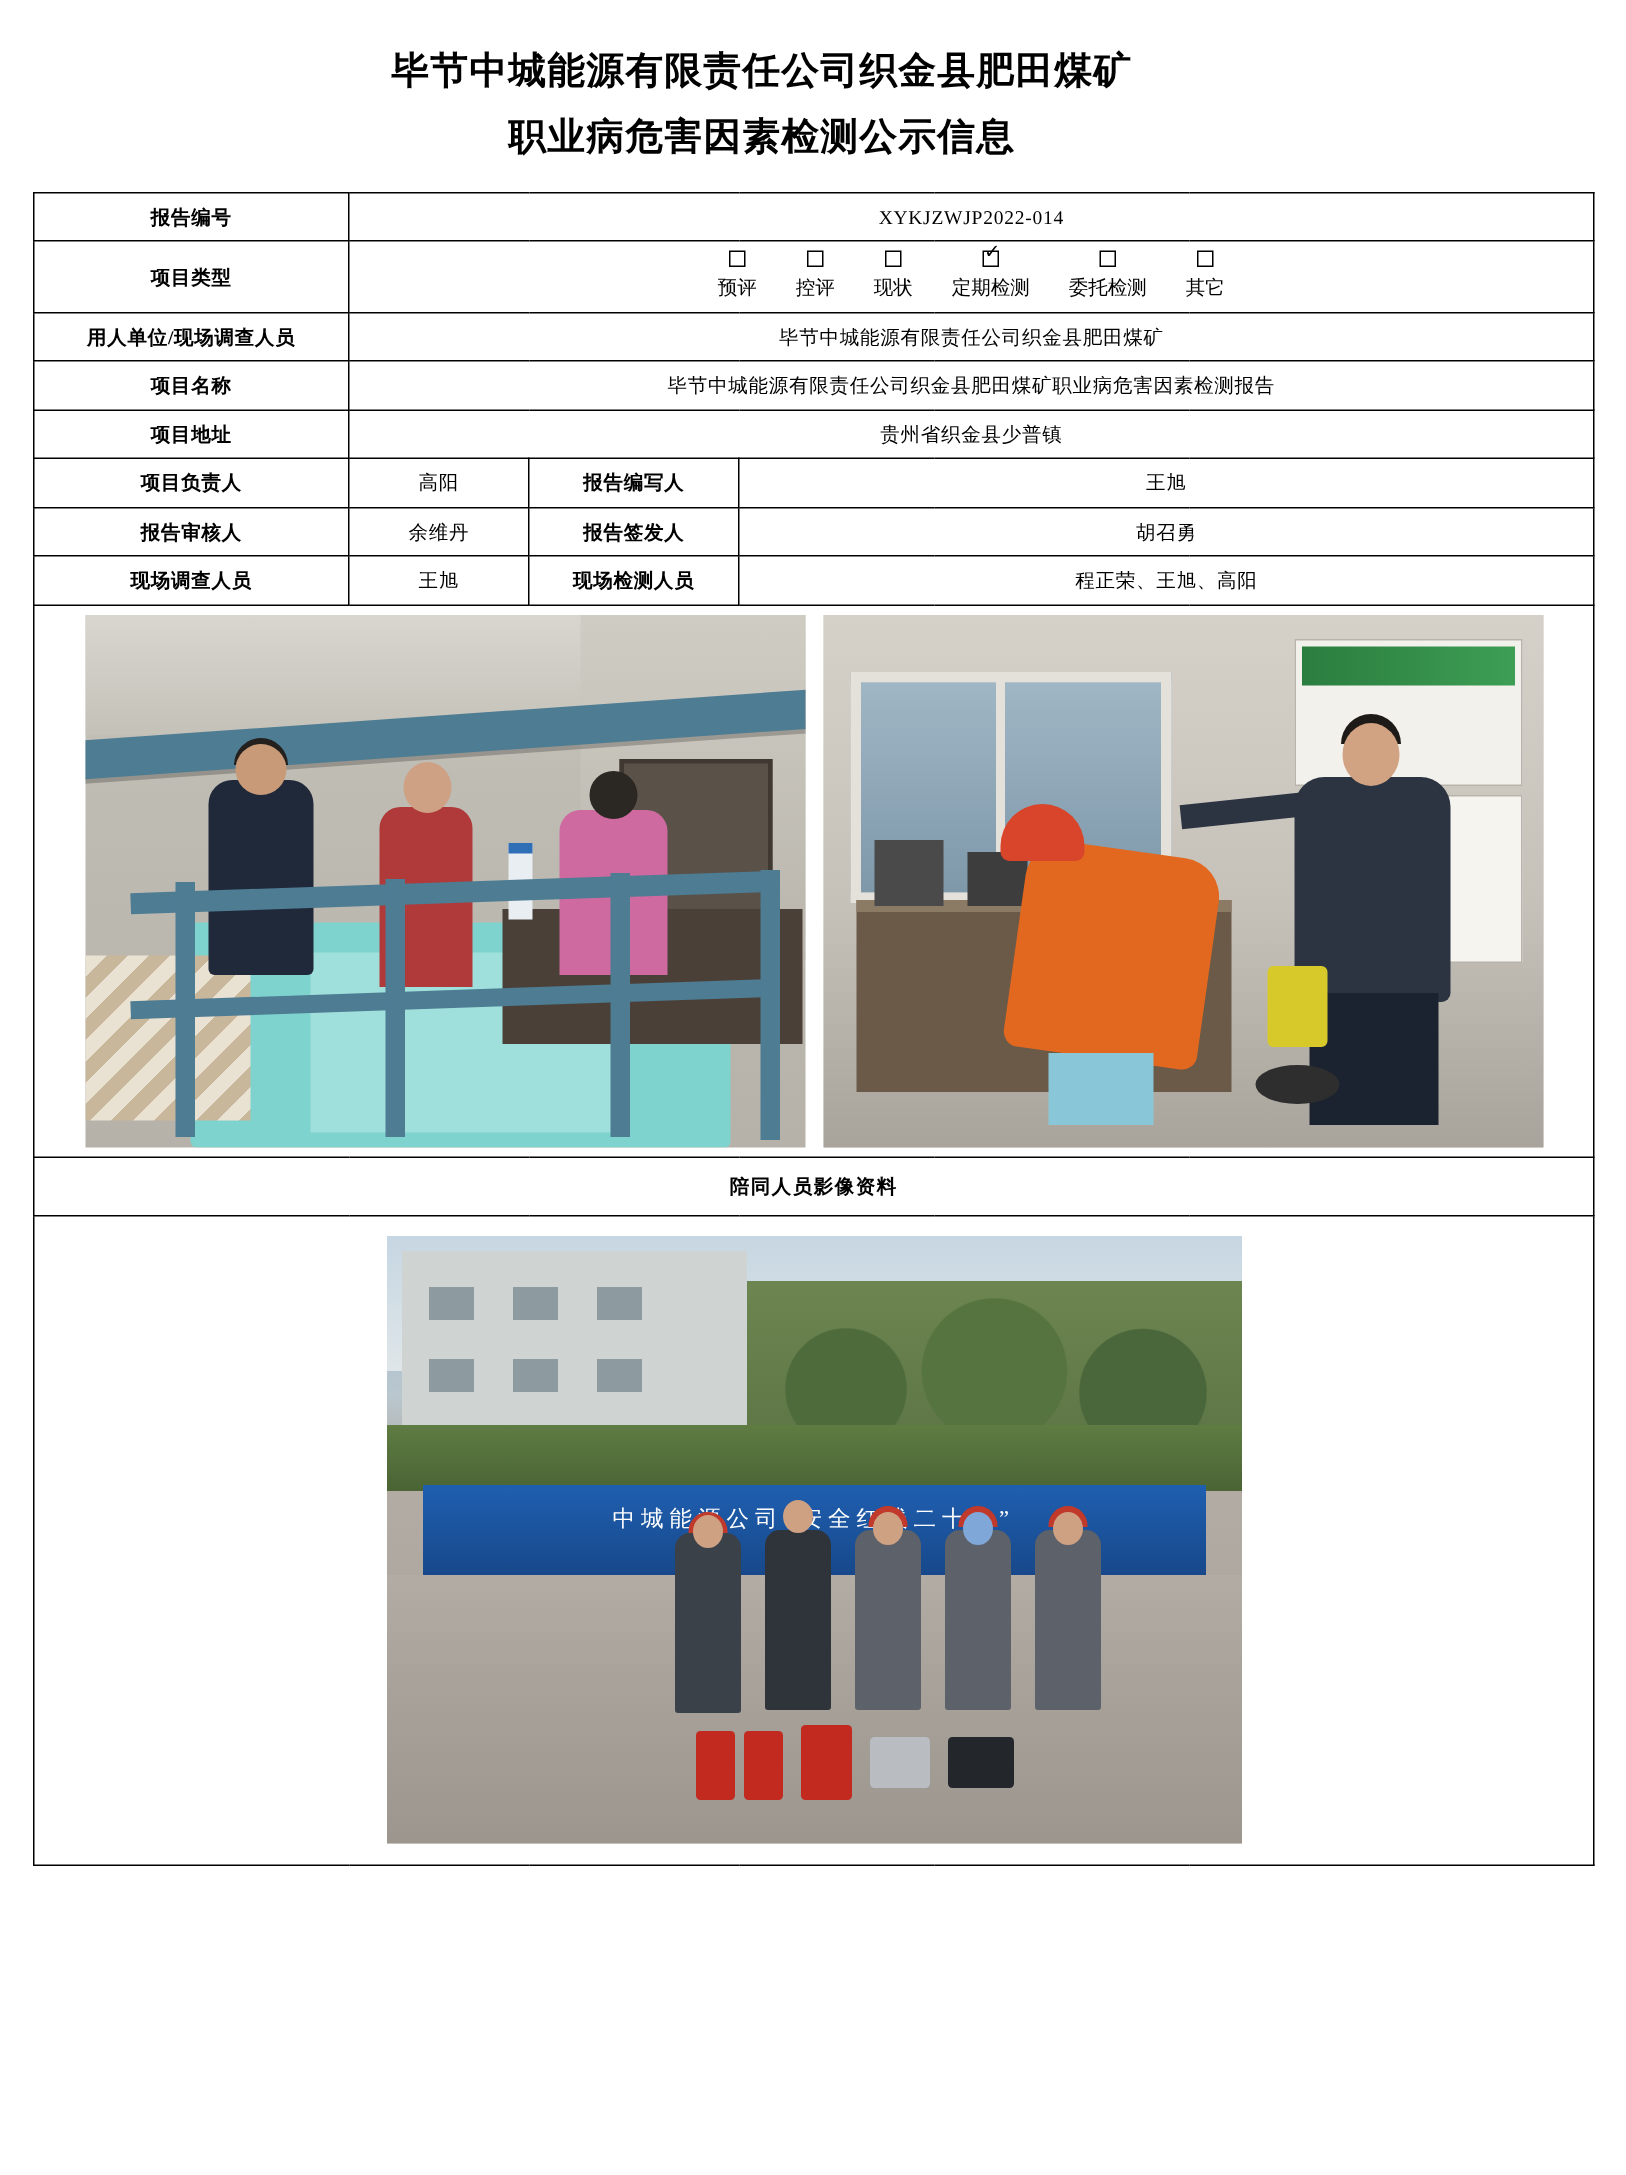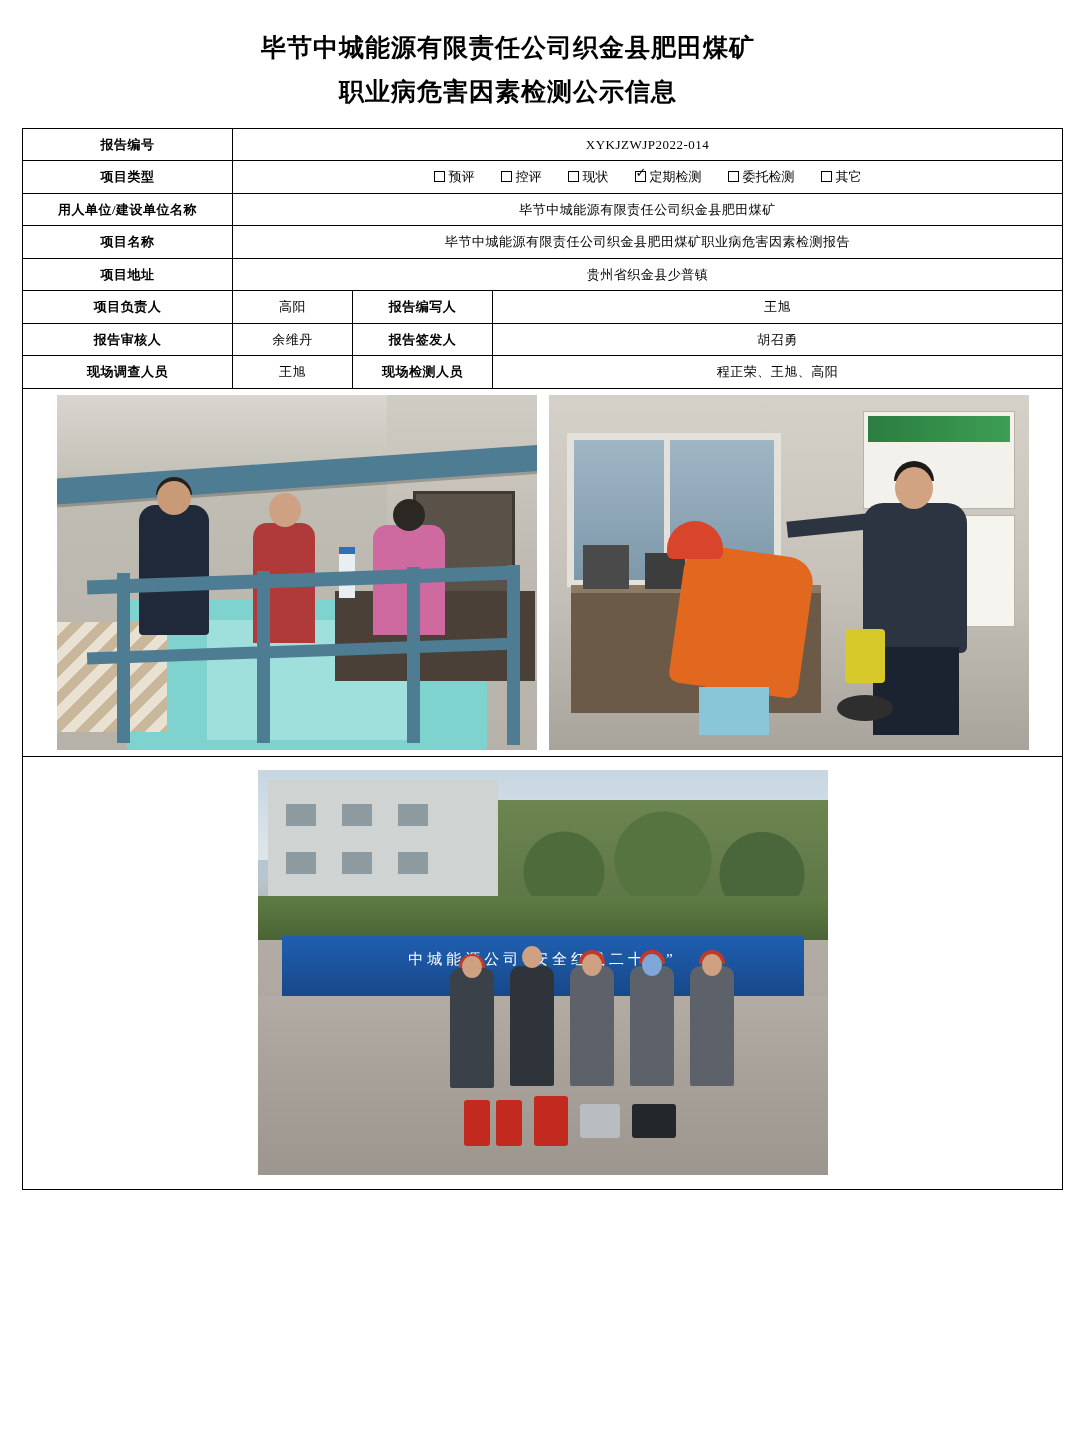--- a/index.html
+++ b/index.html
@@ -61,20 +61,21 @@
     justify-content: center;
     align-items: center;
     gap: 26px;
     font-size: 13px;
   }
   .chk {
     display: inline-flex;
     align-items: center;
     gap: 4px;
     white-space: nowrap;
+    flex-direction: column;
   }
   .box {
     display: inline-block;
     width: 11px;
     height: 11px;
     border: 1px solid #000;
     position: relative;
     box-sizing: border-box;
   }
   .box.checked::after {
@@ -342,21 +343,21 @@
               </span>
           <span class="chk">
                 <span class="box"></span>
                 <span>其它</span>
               </span>
         </div>
       </td>
     </tr>
 
     <tr class="rowh">
-      <td class="label">用人单位/建设单位名称</td>
+      <td class="label">用人单位/现场调查人员</td>
       <td class="value" colspan="5">毕节中城能源有限责任公司织金县肥田煤矿</td>
     </tr>
 
     <tr class="rowh">
       <td class="label">项目名称</td>
       <td class="value" colspan="5">毕节中城能源有限责任公司织金县肥田煤矿职业病危害因素检测报告</td>
     </tr>
 
     <tr class="rowh">
       <td class="label">项目地址</td>
@@ -436,20 +437,23 @@
             <div class="manhead"></div>
             <div class="legs"></div>
             <div class="bin"></div>
             <div class="tire"></div>
           </div>
 
         </div>
       </td>
     </tr>
 
+    <tr>
+      <td class="section" colspan="6">陪同人员影像资料</td>
+    </tr>
 
     <tr>
       <td class="photos" colspan="6" style="height:420px;">
         <div class="photo ph-group img-c">
           <div class="sky"></div>
           <div class="bldg">
             <div class="bwin" style="left:18px;top:24px;"></div>
             <div class="bwin" style="left:74px;top:24px;"></div>
             <div class="bwin" style="left:130px;top:24px;"></div>
             <div class="bwin" style="left:18px;top:72px;"></div>

